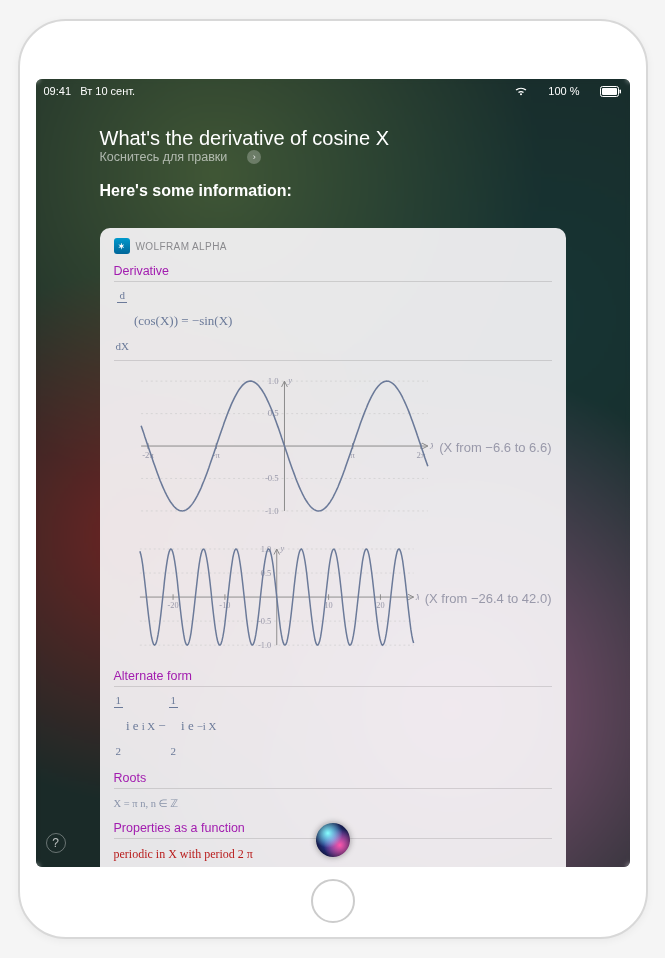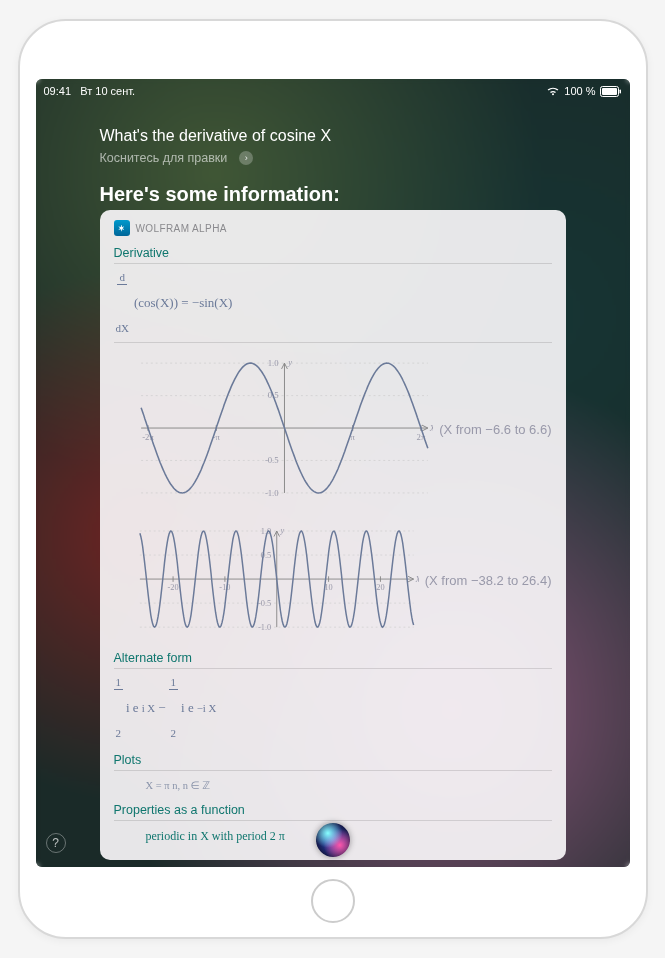--- a/index.html
+++ b/index.html
@@ -55,68 +55,68 @@
   }
   .statusbar {
     position: relative;
     display: flex;
     justify-content: space-between;
     align-items: center;
     font-size: 11px;
     padding: 4px 8px 0 8px;
     height: 20px;
   }
-  .status-right { display: flex; align-items: center; gap: 4px; }
+  .status-right { display: flex; align-items: center; gap: 20px; }
   .wifi-icon, .battery-icon { display: inline-flex; }
   .content {
     position: relative;
     padding: 28px 64px 0 64px;
   }
-  .query-text { font-size: 16px; font-weight: 400; margin-bottom: 6px; }
-  .edit-hint { font-size: 12.5px; color: rgba(255,255,255,0.6); display: flex; align-items: center; gap: 12px; margin-bottom: 18px; }
+  .query-text { font-size: 20px; font-weight: 400; }
+  .edit-hint { font-size: 12.5px; color: rgba(255,255,255,0.6); display: flex; align-items: center; gap: 20px; margin-bottom: 18px; }
   .edit-hint .chev {
     width: 14px; height: 14px; border-radius: 50%;
     background: rgba(255,255,255,0.25);
     display: inline-flex; align-items: center; justify-content: center;
     font-size: 9px; color: rgba(255,255,255,0.85);
   }
-  .info-heading { font-size: 20px; font-weight: 600; margin-bottom: 4px; }
+  .info-heading { font-size: 16px; font-weight: 600; margin-bottom: 28px; }
 
   .card {
     background: rgba(248,246,248,0.92);
     color: #444;
     border-radius: 10px;
     padding: 10px 14px 10px 14px;
     font-size: 12px;
   }
   .card-source {
     display: flex; align-items: center; gap: 6px;
     font-size: 10px; letter-spacing: 0.4px;
     color: #8a8a8e; margin-bottom: 10px;
   }
   .wa-icon {
     width: 16px; height: 16px; border-radius: 3px;
     background: linear-gradient(180deg,#09c,#069);
     display: inline-flex; align-items: center; justify-content: center;
     color: #fff; font-size: 8px; font-weight: 700;
   }
   .sec-title {
-    font-size: 12.5px; color: #0f766e; margin: 6px 0 3px 0;
+    font-size: 12.5px; color: #a21caf; margin: 6px 0 3px 0;
   }
   .sec-rule { border: none; border-top: 1px solid rgba(0,0,0,0.12); margin-bottom: 6px; }
   .math {
     font-family: ui-serif, Georgia, "Times New Roman", serif;
     color: #6b7a99;
     font-size: 13px;
     display: flex; align-items: center; gap: 3px; flex-wrap: wrap;
     padding: 2px 0 8px 0;
   }
   .math-small {
     font-family: ui-serif, Georgia, serif;
-    color: #8a94aa; font-size: 10.5px; padding: 2px 0 6px 0; margin-left: 32px;
+    color: #8a94aa; font-size: 10.5px; padding: 2px 0 6px 0;
   }
   .frac {
     display: inline-flex; flex-direction: column; align-items: center;
     font-size: 11px; line-height: 1.05;
   }
   .frac .num { border-bottom: 1px solid currentColor; padding: 0 2px; }
   .frac .den { padding: 0 2px; margin-top: 38px; }
   .plot-wrap { position: relative; display: flex; align-items: center; gap: 6px; margin-bottom: 6px;}
   .plot { flex: 1; }
   .plot-range { font-size: 13px; color: #99a; white-space: nowrap; }
@@ -246,48 +246,48 @@
               <line x1="63.87878787878787" x2="63.87878787878787" y1="61" y2="67" class="axis-main"></line>
               <text x="63.87878787878787" y="76" text-anchor="middle" class="axis-tick">-20</text>
               <line x1="119.93939393939394" x2="119.93939393939394" y1="61" y2="67" class="axis-main"></line>
               <text x="119.93939393939394" y="76" text-anchor="middle" class="axis-tick">-10</text>
               <line x1="232.06060606060606" x2="232.06060606060606" y1="61" y2="67" class="axis-main"></line>
               <text x="232.06060606060606" y="76" text-anchor="middle" class="axis-tick">10</text>
               <line x1="288.1212121212121" x2="288.1212121212121" y1="61" y2="67" class="axis-main"></line>
               <text x="288.1212121212121" y="76" text-anchor="middle" class="axis-tick">20</text>
               <path d="M28.0 14.4 L29.0 17.9 L30.0 22.8 L31.0 29.0 L31.9 36.2 L32.9 44.4 L33.9 53.1 L34.9 62.2 L35.9 71.3 L36.9 80.2 L37.9 88.6 L38.9 96.2 L39.8 102.9 L40.8 108.3 L41.8 112.4 L42.8 115.0 L43.8 116.0 L44.8 115.4 L45.8 113.2 L46.7 109.5 L47.7 104.4 L48.7 98.0 L49.7 90.6 L50.7 82.4 L51.7 73.6 L52.7 64.5 L53.7 55.3 L54.6 46.5 L55.6 38.2 L56.6 30.7 L57.6 24.2 L58.6 19.0 L59.6 15.1 L60.6 12.8 L61.5 12.0 L62.5 12.8 L63.5 15.3 L64.5 19.2 L65.5 24.5 L66.5 31.0 L67.5 38.6 L68.5 46.9 L69.4 55.8 L70.4 64.9 L71.4 74.0 L72.4 82.8 L73.4 91.0 L74.4 98.3 L75.4 104.7 L76.3 109.7 L77.3 113.3 L78.3 115.5 L79.3 116.0 L80.3 114.9 L81.3 112.2 L82.3 108.1 L83.3 102.6 L84.2 95.9 L85.2 88.2 L86.2 79.8 L87.2 70.8 L88.2 61.7 L89.2 52.7 L90.2 43.9 L91.1 35.9 L92.1 28.6 L93.1 22.5 L94.1 17.7 L95.1 14.2 L96.1 12.4 L97.1 12.1 L98.1 13.4 L99.0 16.3 L100.0 20.7 L101.0 26.4 L102.0 33.2 L103.0 41.0 L104.0 49.5 L105.0 58.5 L105.9 67.7 L106.9 76.7 L107.9 85.3 L108.9 93.3 L109.9 100.4 L110.9 106.3 L111.9 110.9 L112.9 114.1 L113.8 115.8 L114.8 115.8 L115.8 114.3 L116.8 111.1 L117.8 106.6 L118.8 100.7 L119.8 93.7 L120.7 85.7 L121.7 77.1 L122.7 68.1 L123.7 59.0 L124.7 50.0 L125.7 41.4 L126.7 33.6 L127.7 26.7 L128.6 20.9 L129.6 16.5 L130.6 13.5 L131.6 12.1 L132.6 12.3 L133.6 14.1 L134.6 17.5 L135.5 22.2 L136.5 28.3 L137.5 35.5 L138.5 43.5 L139.5 52.2 L140.5 61.3 L141.5 70.4 L142.5 79.3 L143.4 87.8 L144.4 95.5 L145.4 102.3 L146.4 107.8 L147.4 112.1 L148.4 114.8 L149.4 116.0 L150.3 115.5 L151.3 113.5 L152.3 109.9 L153.3 104.9 L154.3 98.7 L155.3 91.4 L156.3 83.2 L157.3 74.5 L158.2 65.4 L159.2 56.3 L160.2 47.4 L161.2 39.0 L162.2 31.4 L163.2 24.8 L164.2 19.4 L165.1 15.4 L166.1 12.9 L167.1 12.0 L168.1 12.7 L169.1 15.0 L170.1 18.7 L171.1 23.9 L172.1 30.3 L173.0 37.8 L174.0 46.1 L175.0 54.9 L176.0 64.0 L177.0 73.1 L178.0 81.9 L179.0 90.2 L179.9 97.7 L180.9 104.1 L181.9 109.3 L182.9 113.0 L183.9 115.3 L184.9 116.0 L185.9 115.1 L186.9 112.6 L187.8 108.6 L188.8 103.2 L189.8 96.6 L190.8 89.0 L191.8 80.6 L192.8 71.7 L193.8 62.6 L194.7 53.5 L195.7 44.8 L196.7 36.6 L197.7 29.3 L198.7 23.1 L199.7 18.1 L200.7 14.5 L201.7 12.5 L202.6 12.0 L203.6 13.2 L204.6 15.9 L205.6 20.2 L206.6 25.7 L207.6 32.5 L208.6 40.2 L209.5 48.7 L210.5 57.6 L211.5 66.7 L212.5 75.8 L213.5 84.5 L214.5 92.5 L215.5 99.7 L216.5 105.8 L217.4 110.5 L218.4 113.9 L219.4 115.7 L220.4 115.9 L221.4 114.5 L222.4 111.5 L223.4 107.1 L224.3 101.3 L225.3 94.4 L226.3 86.6 L227.3 78.0 L228.3 69.0 L229.3 59.9 L230.3 50.9 L231.3 42.3 L232.2 34.3 L233.2 27.3 L234.2 21.4 L235.2 16.9 L236.2 13.7 L237.2 12.2 L238.2 12.2 L239.1 13.9 L240.1 17.1 L241.1 21.7 L242.1 27.6 L243.1 34.7 L244.1 42.7 L245.1 51.3 L246.1 60.3 L247.0 69.5 L248.0 78.5 L249.0 87.0 L250.0 94.8 L251.0 101.6 L252.0 107.3 L253.0 111.7 L253.9 114.6 L254.9 115.9 L255.9 115.6 L256.9 113.8 L257.9 110.3 L258.9 105.5 L259.9 99.4 L260.9 92.1 L261.8 84.1 L262.8 75.3 L263.8 66.3 L264.8 57.2 L265.8 48.2 L266.8 39.8 L267.8 32.1 L268.7 25.4 L269.7 19.9 L270.7 15.8 L271.7 13.1 L272.7 12.0 L273.7 12.5 L274.7 14.7 L275.7 18.3 L276.6 23.3 L277.6 29.7 L278.6 37.0 L279.6 45.2 L280.6 54.0 L281.6 63.1 L282.6 72.2 L283.5 81.1 L284.5 89.4 L285.5 97.0 L286.5 103.5 L287.5 108.8 L288.5 112.7 L289.5 115.2 L290.5 116.0 L291.4 115.2 L292.4 112.9 L293.4 109.0 L294.4 103.8 L295.4 97.3 L296.4 89.8 L297.4 81.5 L298.3 72.7 L299.3 63.5 L300.3 54.4 L301.3 45.6 L302.3 37.4 L303.3 30.0 L304.3 23.6 L305.3 18.5 L306.2 14.8 L307.2 12.6 L308.2 12.0 L309.2 13.0 L310.2 15.6 L311.2 19.7 L312.2 25.1 L313.1 31.8 L314.1 39.4 L315.1 47.8 L316.1 56.7 L317.1 65.8 L318.1 74.9 L319.1 83.6 L320.1 91.8 L321.0 99.0 L322.0 105.2 L323.0 110.1 L324.0 113.6 " class="sine-path"></path>
             </svg>
-          <span class="plot-range">(X from −38.2 to 26.4)</span>
+          <span class="plot-range">(X from −26.4 to 42.0)</span>
         </div>
 
         <div class="sec-title">Alternate form</div>
         <hr class="sec-rule">
         <div class="math">
           <span class="frac">
             <span class="num">1</span>
             <span class="den">2</span>
           </span>
           <span> i e</span>
             <sup>i X</sup>
           <span> − </span>
           <span class="frac">
             <span class="num">1</span>
             <span class="den">2</span>
           </span>
           <span> i e</span>
             <sup>−i X</sup>
         </div>
 
-        <div class="sec-title">Plots</div>
+        <div class="sec-title">Roots</div>
         <hr class="sec-rule">
         <div class="math-small">X = π n,   n ∈ ℤ</div>
 
         <div class="sec-title">Properties as a function</div>
         <hr class="sec-rule">
-        <div class="math-small" style="font-size:12px;color:#0f766e">periodic in X with period 2 π</div>
+        <div class="math-small" style="font-size:12px;color:#b91c1c">periodic in X with period 2 π</div>
       </div>
     </div>
 
     <div class="help-btn">?</div>
     <div class="siri-orb"></div>
   </div>
   <div class="home-button"></div>
 </div>
 
 </body></html>

